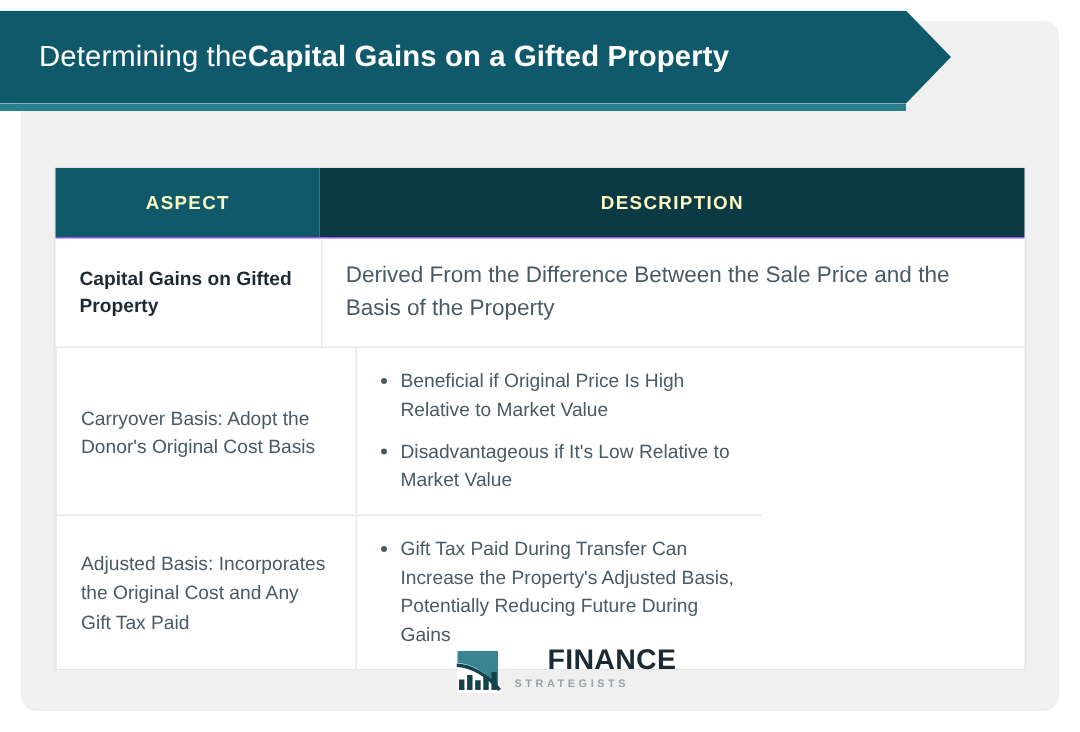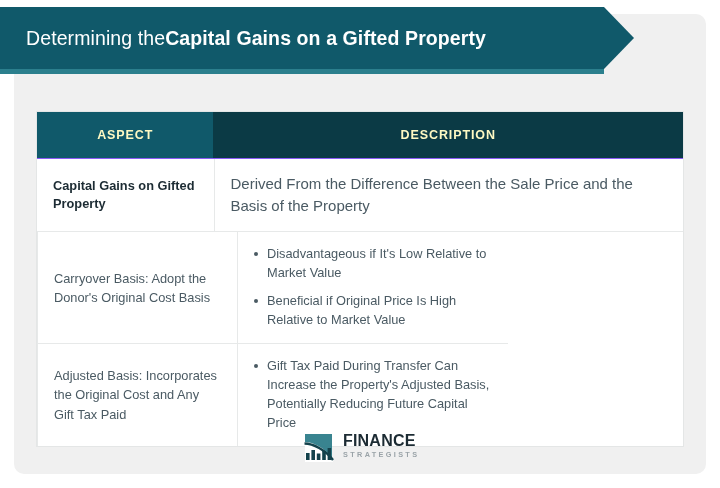--- a/index.html
+++ b/index.html
@@ -194,24 +194,25 @@
     height: 33px;
     flex: none;
   }
   .logo-text {
     display: flex;
     flex-direction: column;
     justify-content: center;
     line-height: 1;
   }
   .logo-finance {
-    font-size: 16px;
+    font-size: 19px;
     font-weight: 700;
     color: #1c2b33;
     letter-spacing: 0.2px;
+    margin-left: 22px;
   }
   .logo-strategists {
     font-size: 7.3px;
     font-weight: 700;
     color: #9aa3a8;
     letter-spacing: 2.35px;
     margin-top: 2px;
   }
 </style>
 </head>
@@ -242,31 +243,31 @@
       <div class="cell cell-desc-full">Derived From the Difference Between the Sale Price and the Basis of the Property</div>
     </div>
 
     <div class="row-split">
       <div class="split-right">
 
         <div class="subrow">
           <div class="cell-mid">Carryover Basis: Adopt the Donor's Original Cost Basis</div>
           <div class="cell-bullets">
             <ul class="bullets">
+              <li>Beneficial if Original Price Is High Relative to Market Value</li>
               <li>Disadvantageous if It's Low Relative to Market Value</li>
-              <li>Beneficial if Original Price Is High Relative to Market Value</li>
             </ul>
           </div>
         </div>
 
         <div class="subrow">
           <div class="cell-mid">Adjusted Basis: Incorporates the Original Cost and Any Gift Tax Paid</div>
           <div class="cell-bullets">
             <ul class="bullets">
-              <li>Gift Tax Paid During Transfer Can Increase the Property's Adjusted Basis, Potentially Reducing Future Capital Price</li>
+              <li>Gift Tax Paid During Transfer Can Increase the Property's Adjusted Basis, Potentially Reducing Future During Gains</li>
             </ul>
           </div>
         </div>
 
       </div>
     </div>
 
   </div>
 
   <div class="logo">

